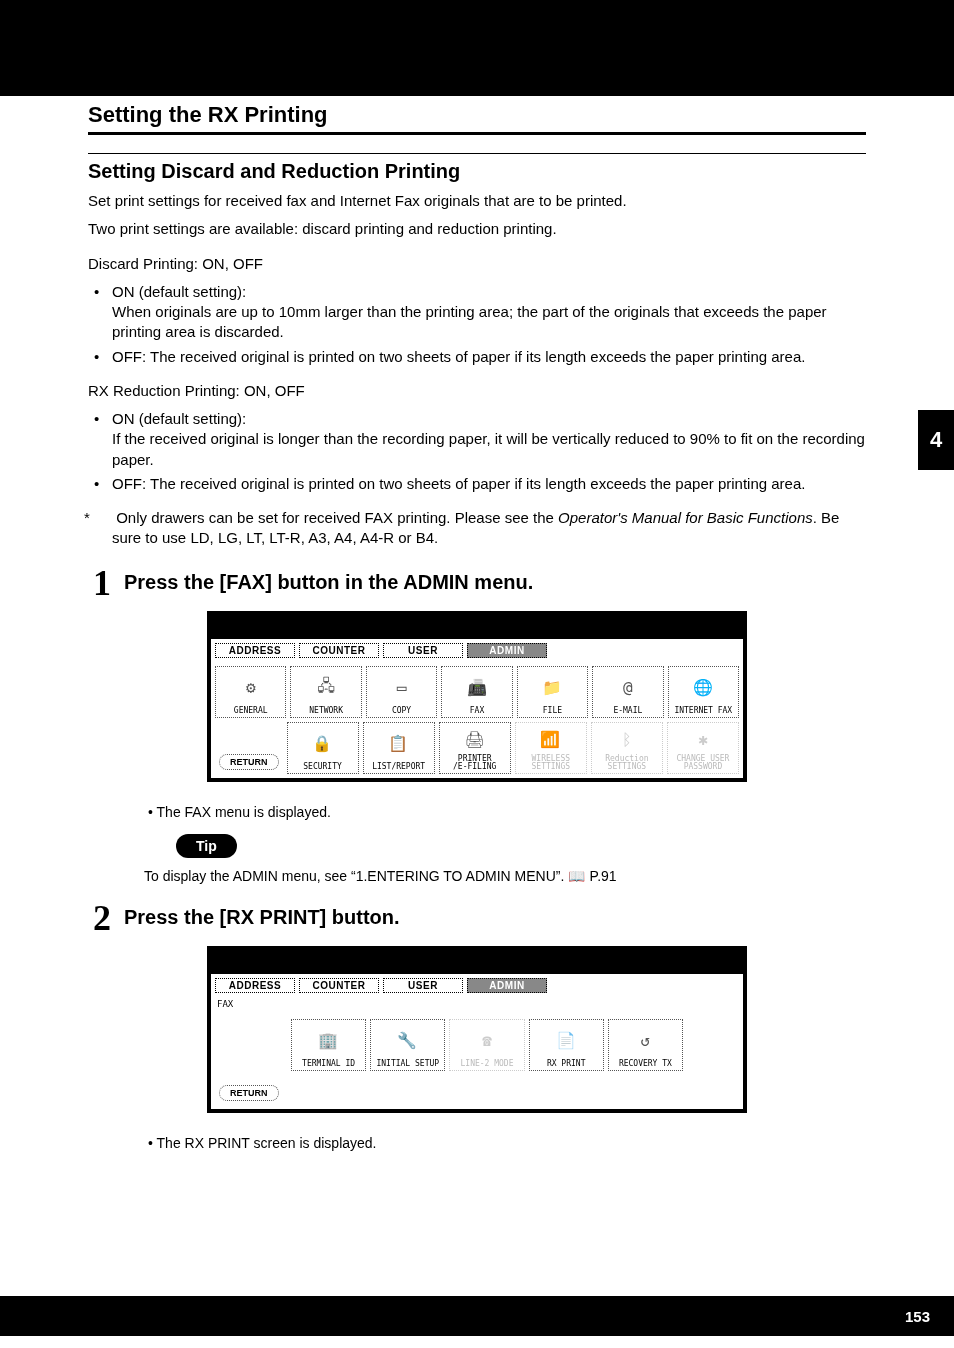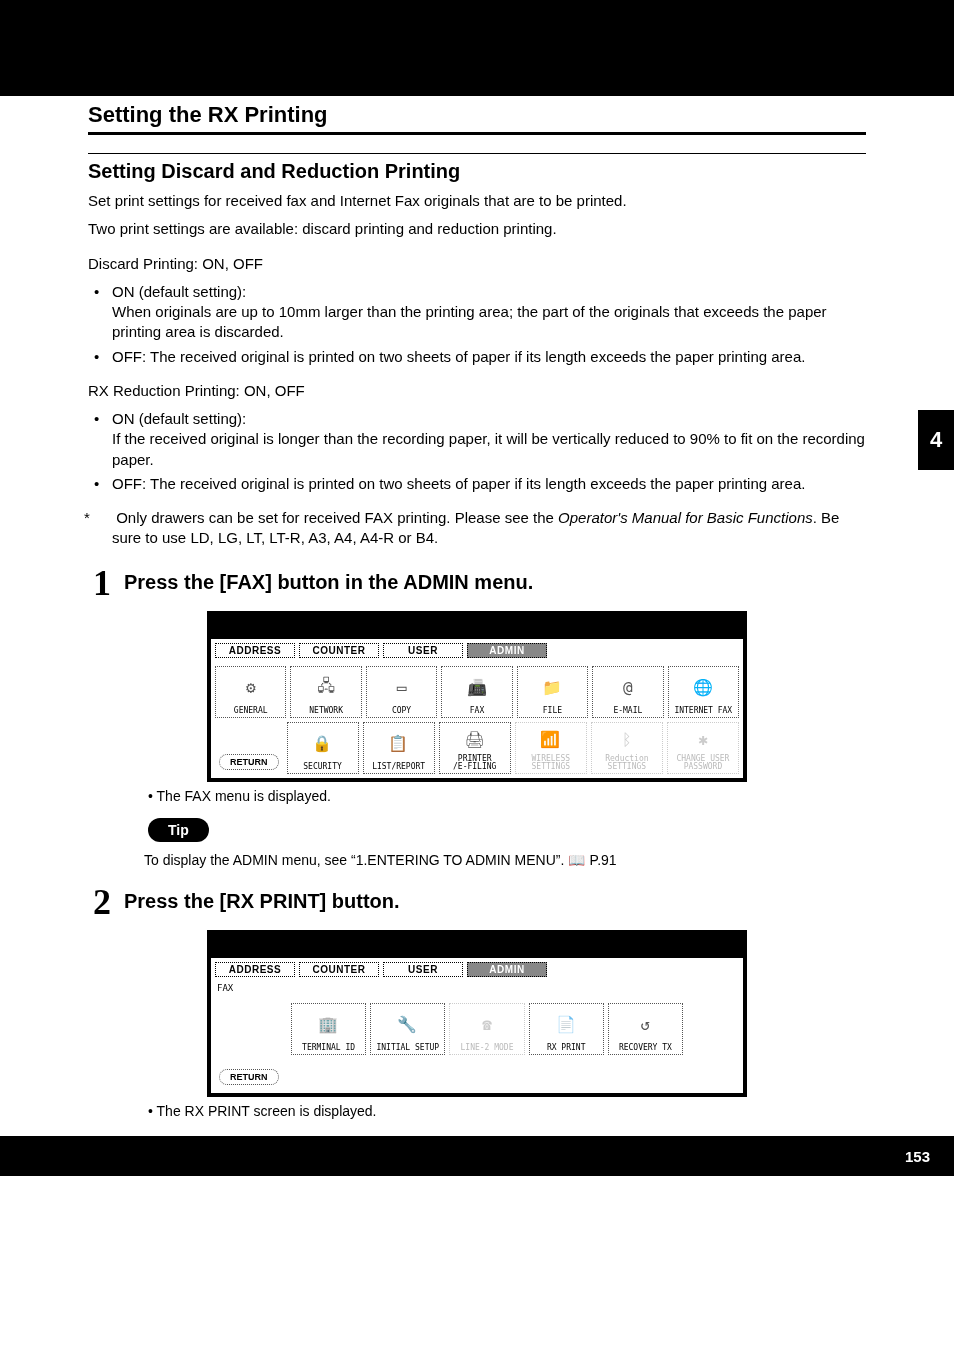--- a/index.html
+++ b/index.html
@@ -13,43 +13,43 @@
   .section-gap { margin-top: 14px; }
   ul.bullets { list-style: none; padding-left: 0; }
   ul.bullets > li { position: relative; padding-left: 24px; margin-bottom: 4px; font-size: 15px; line-height: 1.35; }
   ul.bullets > li::before { content: "•"; position: absolute; left: 6px; top: 0; }
   .star-note { font-size: 15px; line-height: 1.35; padding-left: 24px; text-indent: -14px; margin-top: 14px; }
   .star-note .ast { display:inline-block; width:14px; }
   .italic { font-style: italic; text-align: center; }
   .step { display: flex; align-items: flex-start; margin-top: 16px; }
   .step-num { font-size: 36px; font-weight: bold; font-family: "Times New Roman", serif; line-height: 1; margin-right: 8px; width: 28px; text-align: center; }
   .step-title { font-size: 20px; font-weight: bold; padding-top: 6px; }
-  .step-note { font-size: 14px; margin-left: 60px; margin-top: 6px; }
+  .step-note { font-size: 14px; margin-left: 60px; margin-top: 22px; }
   .step-note::before { content: "•  "; }
   .screenshot { width: 540px; margin: 10px auto 6px auto; background: #000; padding: 4px; }
   .screenshot-inner { background: #fff; }
   .ss-blackbar { background: #000; height: 24px; }
   .ss-tabs { display: flex; gap: 4px; padding: 4px 4px; }
   .ss-tab { flex: 0 0 auto; min-width: 80px; border: 1px dotted #000; font-size: 10px; font-weight: bold; text-align: center; padding: 1px 4px; background: #fff; letter-spacing: 0.5px; }
   .ss-tab.sel { background: #888; color: #fff; }
   .ss-grid { display: grid; gap: 4px; padding: 4px; }
   .g7 { grid-template-columns: repeat(7, 1fr); }
   .ss-btn { border: 1px dotted #555; height: 52px; display: flex; flex-direction: column; align-items: center; justify-content: flex-end; font-size: 8px; font-family: monospace; padding: 2px; background: #fff; position: relative; }
   .ss-btn .ico { flex: 1; display:flex; align-items:center; justify-content:center; font-size: 16px; color:#555; }
   .ss-btn.dis { color: #bbb; border-color: #ccc; }
   .ss-btn.dis .ico { color:#ccc; }
   .ss-return { border: 1px dotted #555; display:inline-block; font-size:9px; font-family: Liberation Sans, sans-serif; padding: 2px 10px; border-radius: 10px; margin: 4px; font-weight:bold; }
   .ss-row2 { display:flex; gap:4px; padding: 0 4px 4px 4px; align-items:flex-end; }
   .ss-sublabel { font-size: 9px; font-family: monospace; padding: 2px 6px; }
-  .tip { display:inline-block; background:#000; color:#fff; border-radius: 14px; padding: 4px 20px; font-size: 14px; font-weight: bold; margin-left: 60px; margin-top: 14px; }
+  .tip { display:inline-block; background:#000; color:#fff; border-radius: 14px; padding: 4px 20px; font-size: 14px; font-weight: bold; margin-left: 88px; margin-top: 14px; }
   .tip-text { font-size: 14px; margin-left: 56px; margin-top: 10px; }
   .book-icon { font-size: 14px; }
   .side-tab { position: absolute; right: 0; top: 410px; width: 36px; height: 60px; background:#000; color:#fff; font-size: 22px; font-weight: bold; display:flex; align-items:center; justify-content:center; }
   .footer { position: absolute; bottom: 0; left: 0; right: 0; height: 40px; background:#000; color:#fff; display:flex; align-items:center; justify-content:flex-end; padding-right: 24px; font-size: 15px; font-weight:bold; }
-  .page-wrap { position: relative; width: 954px; height: 1176px; }
+  .page-wrap { position: relative; width: 954px; height: 1336px; }
   .g5 { grid-template-columns: repeat(5, 1fr); width: 400px; margin-left: 76px; }
   .ss2 .ss-grid { padding-top: 8px; padding-bottom: 8px; }
 </style>
 </head>
 <body>
 <div class="page-wrap">
 
 <div class="top-black"></div>
 
 <div class="page">

